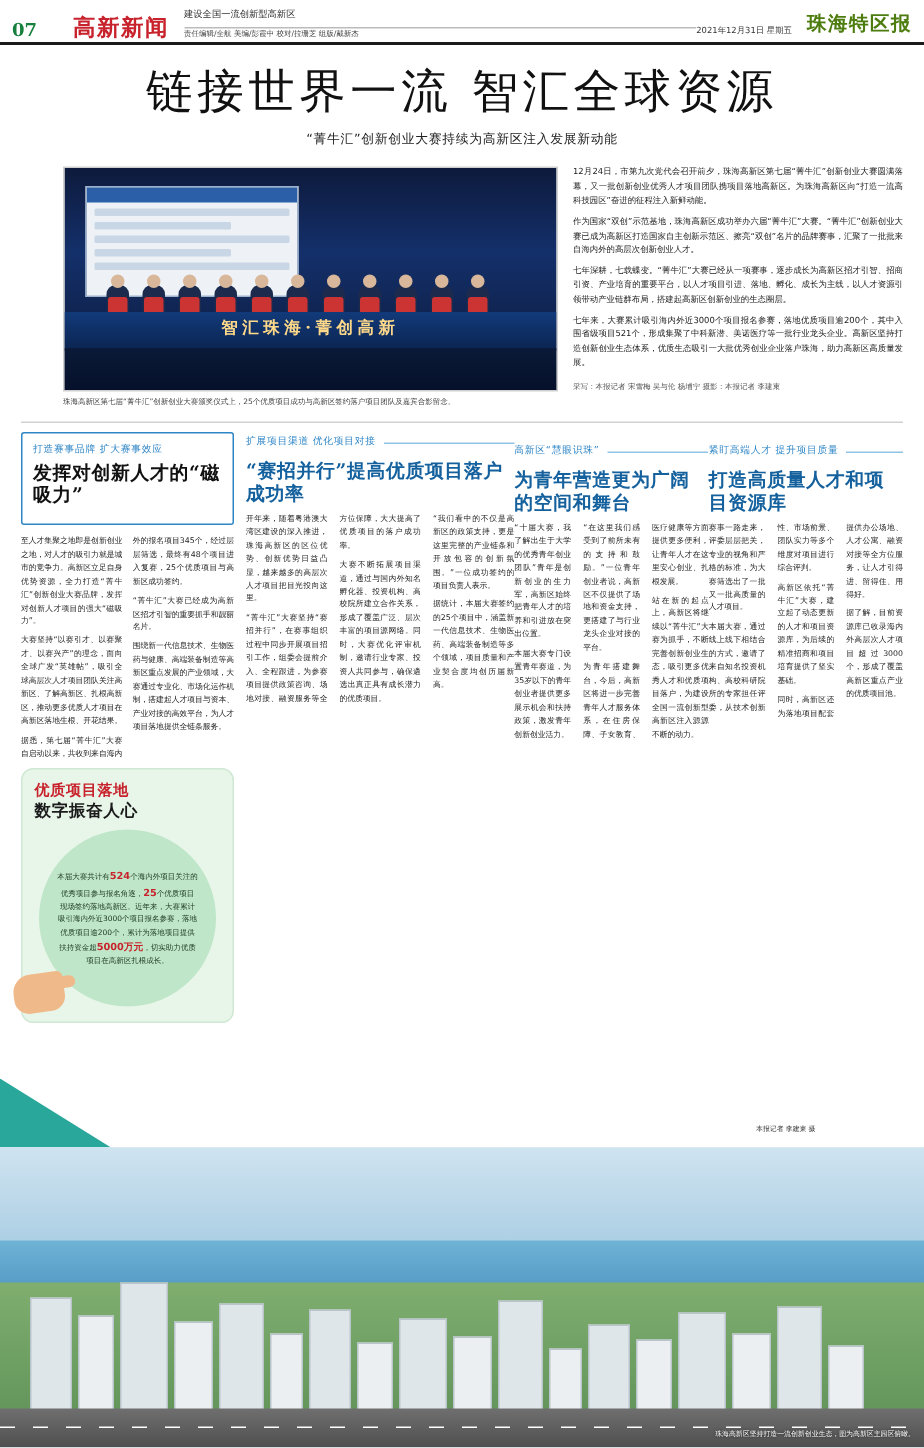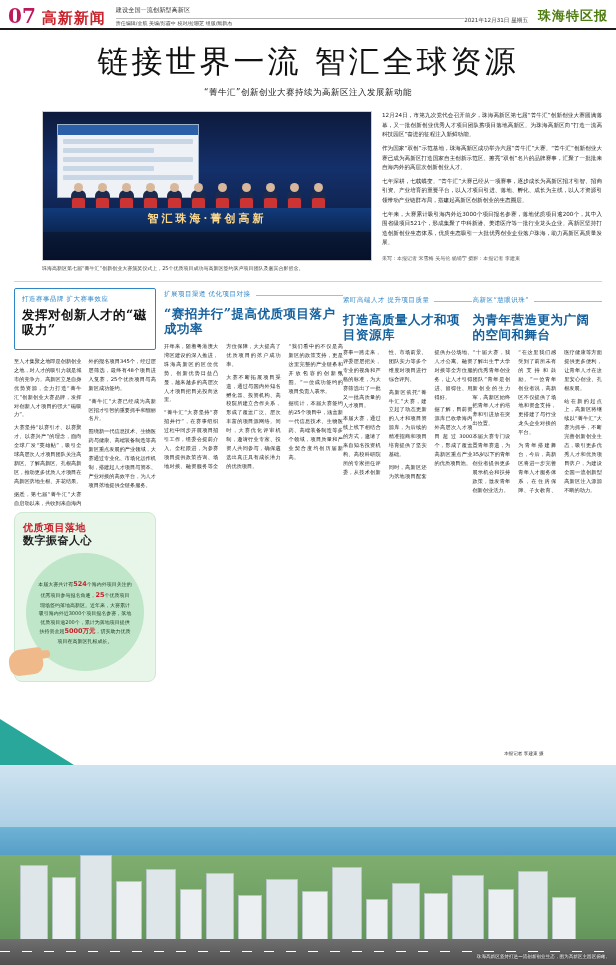--- a/index.html
+++ b/index.html
@@ -12,21 +12,21 @@
   }
   .page{position:relative;width:616px;height:965px;overflow:hidden;background:#fff;}
 
   
   .masthead{
     position:relative;height:30px;border-bottom:2px solid #1b1b1b;
     display:flex;align-items:flex-end;padding:0 8px 2px 8px;box-sizing:border-box;
   }
   .pageno{
     font-family:"DejaVu Serif","Liberation Serif",serif;
-    font-size:20px;font-weight:bold;color:#be185d;line-height:1;margin-right:6px;
+    font-size:12px;font-weight:bold;color:#15803d;line-height:1;margin-right:24px;
   }
   .section-name{
     font-size:15px;font-weight:bold;color:#c8232c;letter-spacing:1px;line-height:1;
     margin-right:10px;
   }
   .masthead-mid{flex:1;display:flex;flex-direction:column;justify-content:flex-end;}
   .mh-slogan{font-size:6.2px;color:#333;line-height:1.4;margin-bottom:3px;}
   .mh-credits{font-size:5px;color:#444;line-height:1.3;border-top:1px solid #bbb;padding-top:1px;}
   .mh-date{font-size:5.6px;color:#333;margin:0 10px 1px 0;white-space:nowrap;}
   .paper-logo{
@@ -291,45 +291,45 @@
           <p class="body-txt">开年来，随着粤港澳大湾区建设的深入推进，珠海高新区的区位优势、创新优势日益凸显，越来越多的高层次人才项目把目光投向这里。</p>
           <p class="body-txt">“菁牛汇”大赛坚持“赛招并行”，在赛事组织过程中同步开展项目招引工作，组委会提前介入、全程跟进，为参赛项目提供政策咨询、场地对接、融资服务等全方位保障，大大提高了优质项目的落户成功率。</p>
           <p class="body-txt">大赛不断拓展项目渠道，通过与国内外知名孵化器、投资机构、高校院所建立合作关系，形成了覆盖广泛、层次丰富的项目源网络。同时，大赛优化评审机制，邀请行业专家、投资人共同参与，确保遴选出真正具有成长潜力的优质项目。</p>
           <p class="body-txt">“我们看中的不仅是高新区的政策支持，更是这里完整的产业链条和开放包容的创新氛围。”一位成功签约的项目负责人表示。</p>
           <p class="body-txt">据统计，本届大赛签约的25个项目中，涵盖新一代信息技术、生物医药、高端装备制造等多个领域，项目质量和产业契合度均创历届新高。</p>
         </div>
       </div>
 
       <div style="margin-top:6px">
         <div class="kicker-line">
+          <span class="kicker">高新区“慧眼识珠”</span>
+          <span class="bar"></span>
+        </div>
+        <div class="sub-title blue">为青年营造更为广阔的空间和舞台</div>
+        <div class="threecol">
+          <p class="body-txt">“十届大赛，我了解出生于大学的优秀青年创业团队”青年是创新创业的生力军，高新区始终把青年人才的培养和引进放在突出位置。</p>
+          <p class="body-txt">本届大赛专门设置青年赛道，为35岁以下的青年创业者提供更多展示机会和扶持政策，激发青年创新创业活力。</p>
+          <p class="body-txt">“在这里我们感受到了前所未有的支持和鼓励。”一位青年创业者说，高新区不仅提供了场地和资金支持，更搭建了与行业龙头企业对接的平台。</p>
+          <p class="body-txt">为青年搭建舞台，今后，高新区将进一步完善青年人才服务体系，在住房保障、子女教育、医疗健康等方面提供更多便利，让青年人才在这里安心创业、扎根发展。</p>
+          <p class="body-txt">站在新的起点上，高新区将继续以“菁牛汇”大赛为抓手，不断完善创新创业生态，吸引更多优秀人才和优质项目落户，为建设全国一流创新型高新区注入源源不断的动力。</p>
+        </div>
+      </div>
+
+      <div style="margin-top:6px">
+        <div class="kicker-line">
           <span class="kicker">紧盯高端人才  提升项目质量</span>
           <span class="bar"></span>
         </div>
         <div class="sub-title blue">打造高质量人才和项目资源库</div>
         <div class="threecol">
           <p class="body-txt">赛事一路走来，评委层层把关，专业的视角和严格的标准，为大赛筛选出了一批又一批高质量的人才项目。</p>
           <p class="body-txt">本届大赛，通过线上线下相结合的方式，邀请了来自知名投资机构、高校科研院所的专家担任评委，从技术创新性、市场前景、团队实力等多个维度对项目进行综合评判。</p>
           <p class="body-txt">高新区依托“菁牛汇”大赛，建立起了动态更新的人才和项目资源库，为后续的精准招商和项目培育提供了坚实基础。</p>
           <p class="body-txt">同时，高新区还为落地项目配套提供办公场地、人才公寓、融资对接等全方位服务，让人才引得进、留得住、用得好。</p>
           <p class="body-txt">据了解，目前资源库已收录海内外高层次人才项目超过3000个，形成了覆盖高新区重点产业的优质项目池。</p>
-        </div>
-      </div>
-
-      <div style="margin-top:6px">
-        <div class="kicker-line">
-          <span class="kicker">高新区“慧眼识珠”</span>
-          <span class="bar"></span>
-        </div>
-        <div class="sub-title blue">为青年营造更为广阔的空间和舞台</div>
-        <div class="threecol">
-          <p class="body-txt">“十届大赛，我了解出生于大学的优秀青年创业团队”青年是创新创业的生力军，高新区始终把青年人才的培养和引进放在突出位置。</p>
-          <p class="body-txt">本届大赛专门设置青年赛道，为35岁以下的青年创业者提供更多展示机会和扶持政策，激发青年创新创业活力。</p>
-          <p class="body-txt">“在这里我们感受到了前所未有的支持和鼓励。”一位青年创业者说，高新区不仅提供了场地和资金支持，更搭建了与行业龙头企业对接的平台。</p>
-          <p class="body-txt">为青年搭建舞台，今后，高新区将进一步完善青年人才服务体系，在住房保障、子女教育、医疗健康等方面提供更多便利，让青年人才在这里安心创业、扎根发展。</p>
-          <p class="body-txt">站在新的起点上，高新区将继续以“菁牛汇”大赛为抓手，不断完善创新创业生态，吸引更多优秀人才和优质项目落户，为建设全国一流创新型高新区注入源源不断的动力。</p>
         </div>
       </div>
 
     </div>
   </div>
 
   <div class="teal-wedge"></div>
   <div class="right-note">本报记者 李建束 摄</div>
 
   <div class="bottom-photo">

